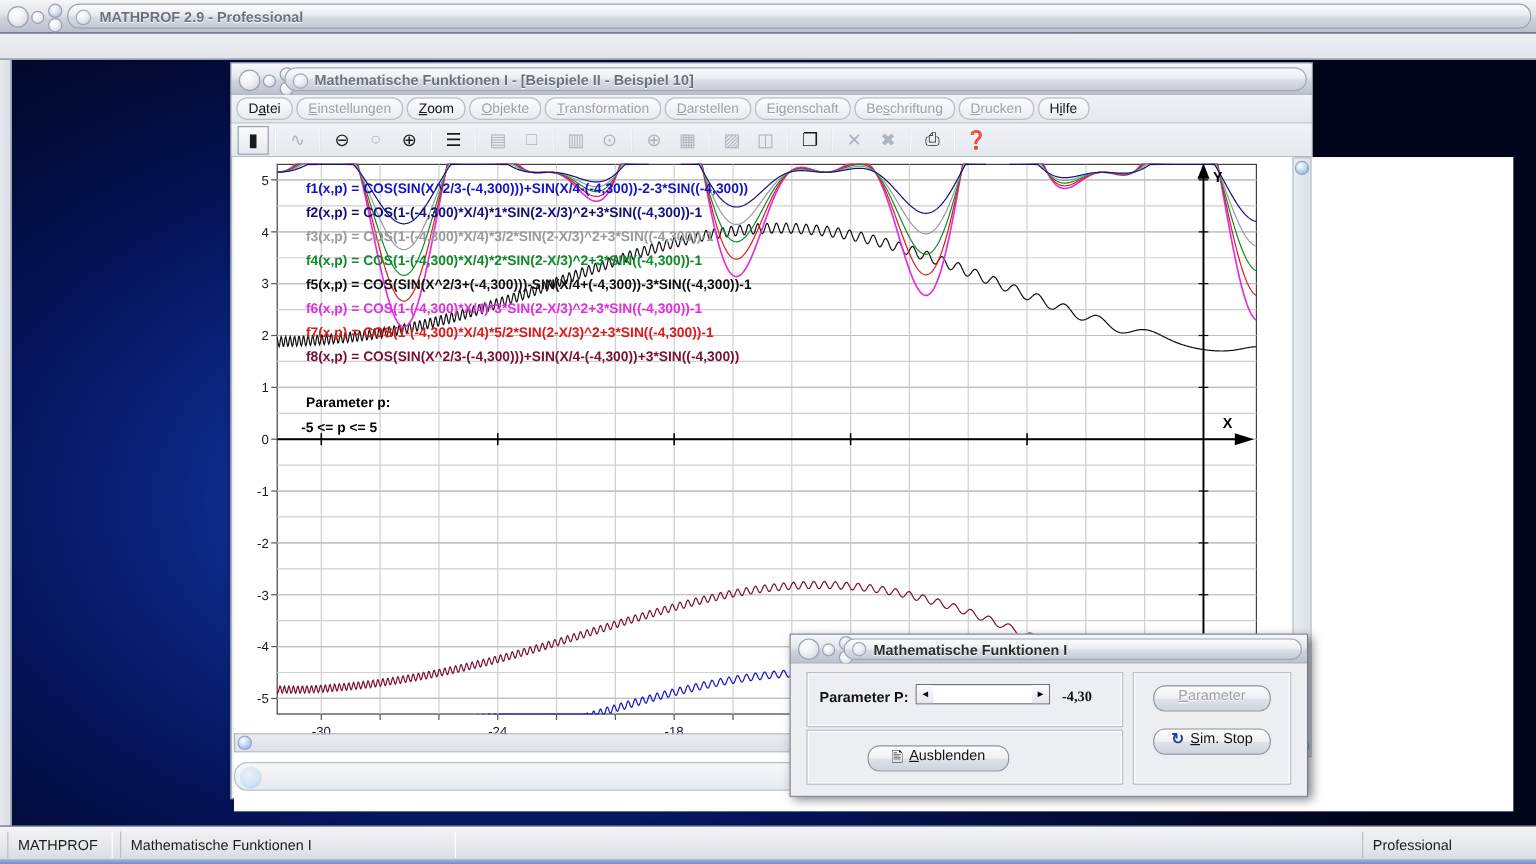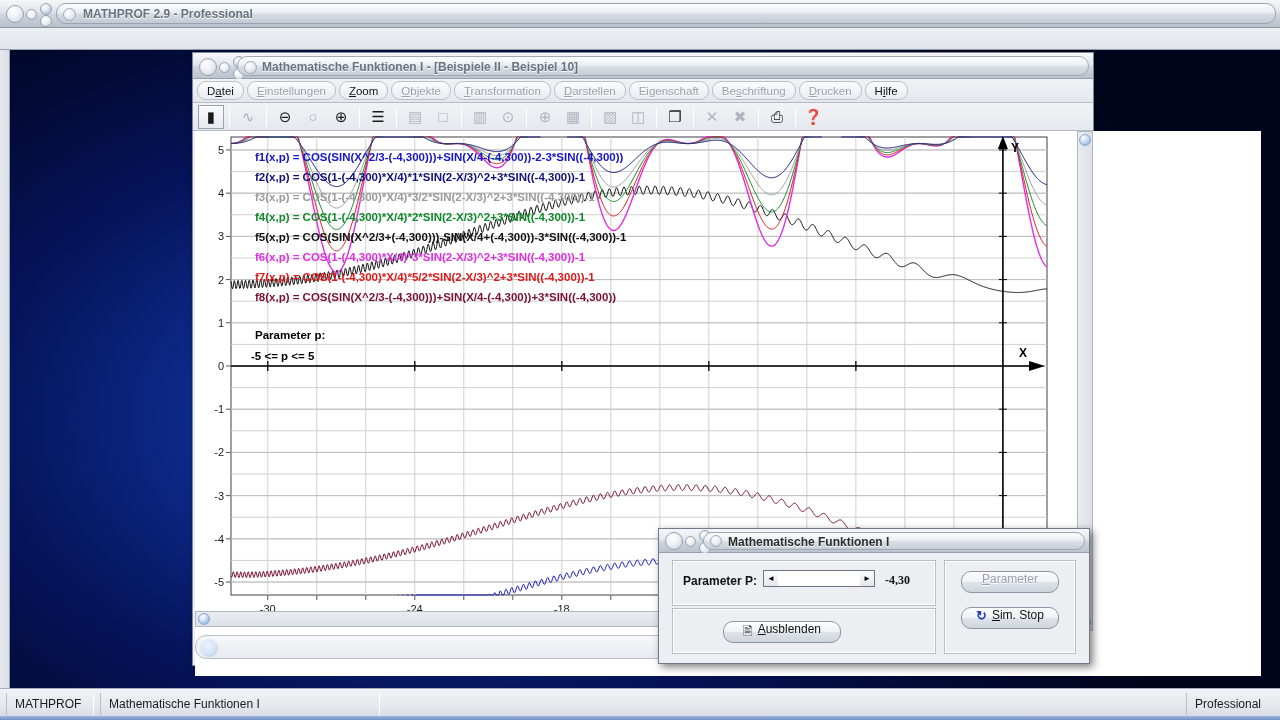--- a/index.html
+++ b/index.html
@@ -63,21 +63,21 @@
     background:linear-gradient(to bottom,#f2f3f6 0%,#e3e6eb 60%,#d3d8e0 100%);
     border-top:1px solid #a8afbb;
   }
   .sb-cell {
     position:absolute; top:4px; height:22px; line-height:22px;
     padding:0 8px; font-size:12px; color:#1b1b1b;
     border-left:1px solid #b9bfc9; border-right:1px solid #ffffff;
   }
   .sb-cell.c1 { left:6px;  width:88px; }
   .sb-cell.c2 { left:100px; width:280px; }
-  .sb-cell.c3 { left:1186px; width:92px; border-right:none; }
+  .sb-cell.c3 { left:1135px; width:92px; border-right:none; }
   .sb-bottomline{ position:absolute; left:0; bottom:0; width:1280px; height:4px;
     background:linear-gradient(to bottom,#9fb6dd,#6f8fc8); }
 
   
   #mdi-window {
     position:absolute; left:192px; top:52px; width:902px; height:614px;
     background:#eef0f3;
     border:1px solid #7e879a;
     box-shadow:2px 2px 6px rgba(0,0,0,.45);
   }

